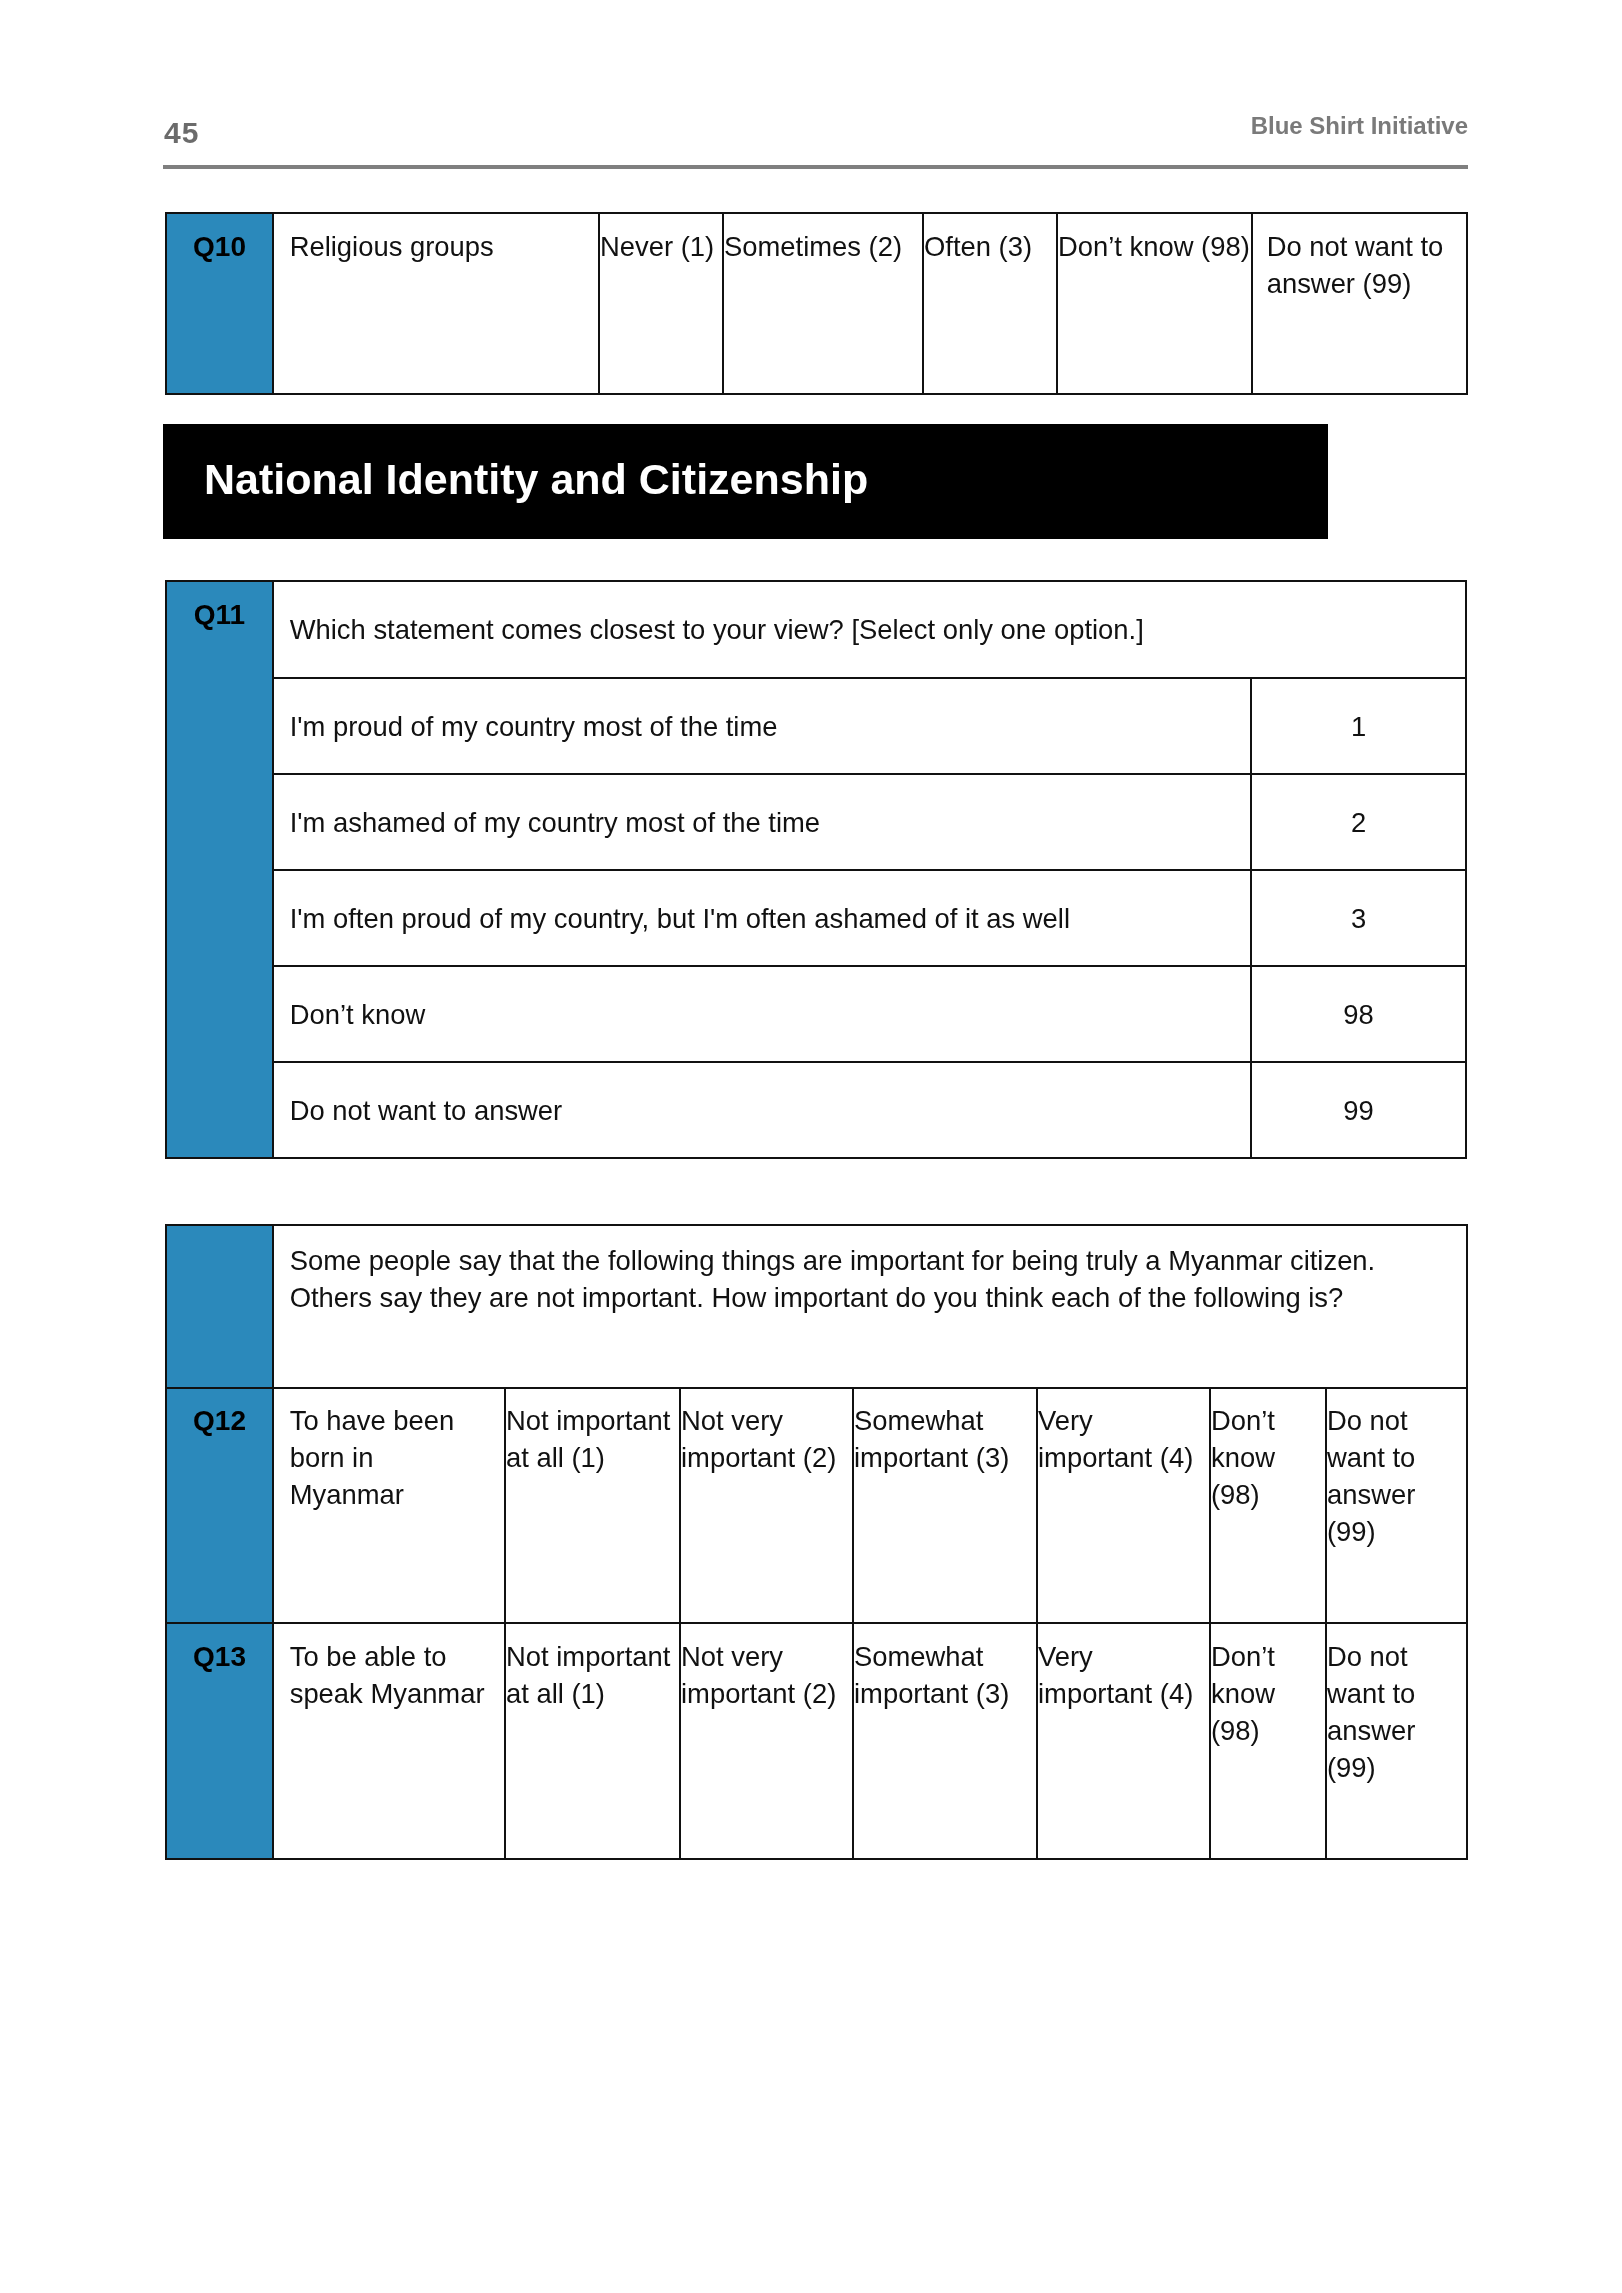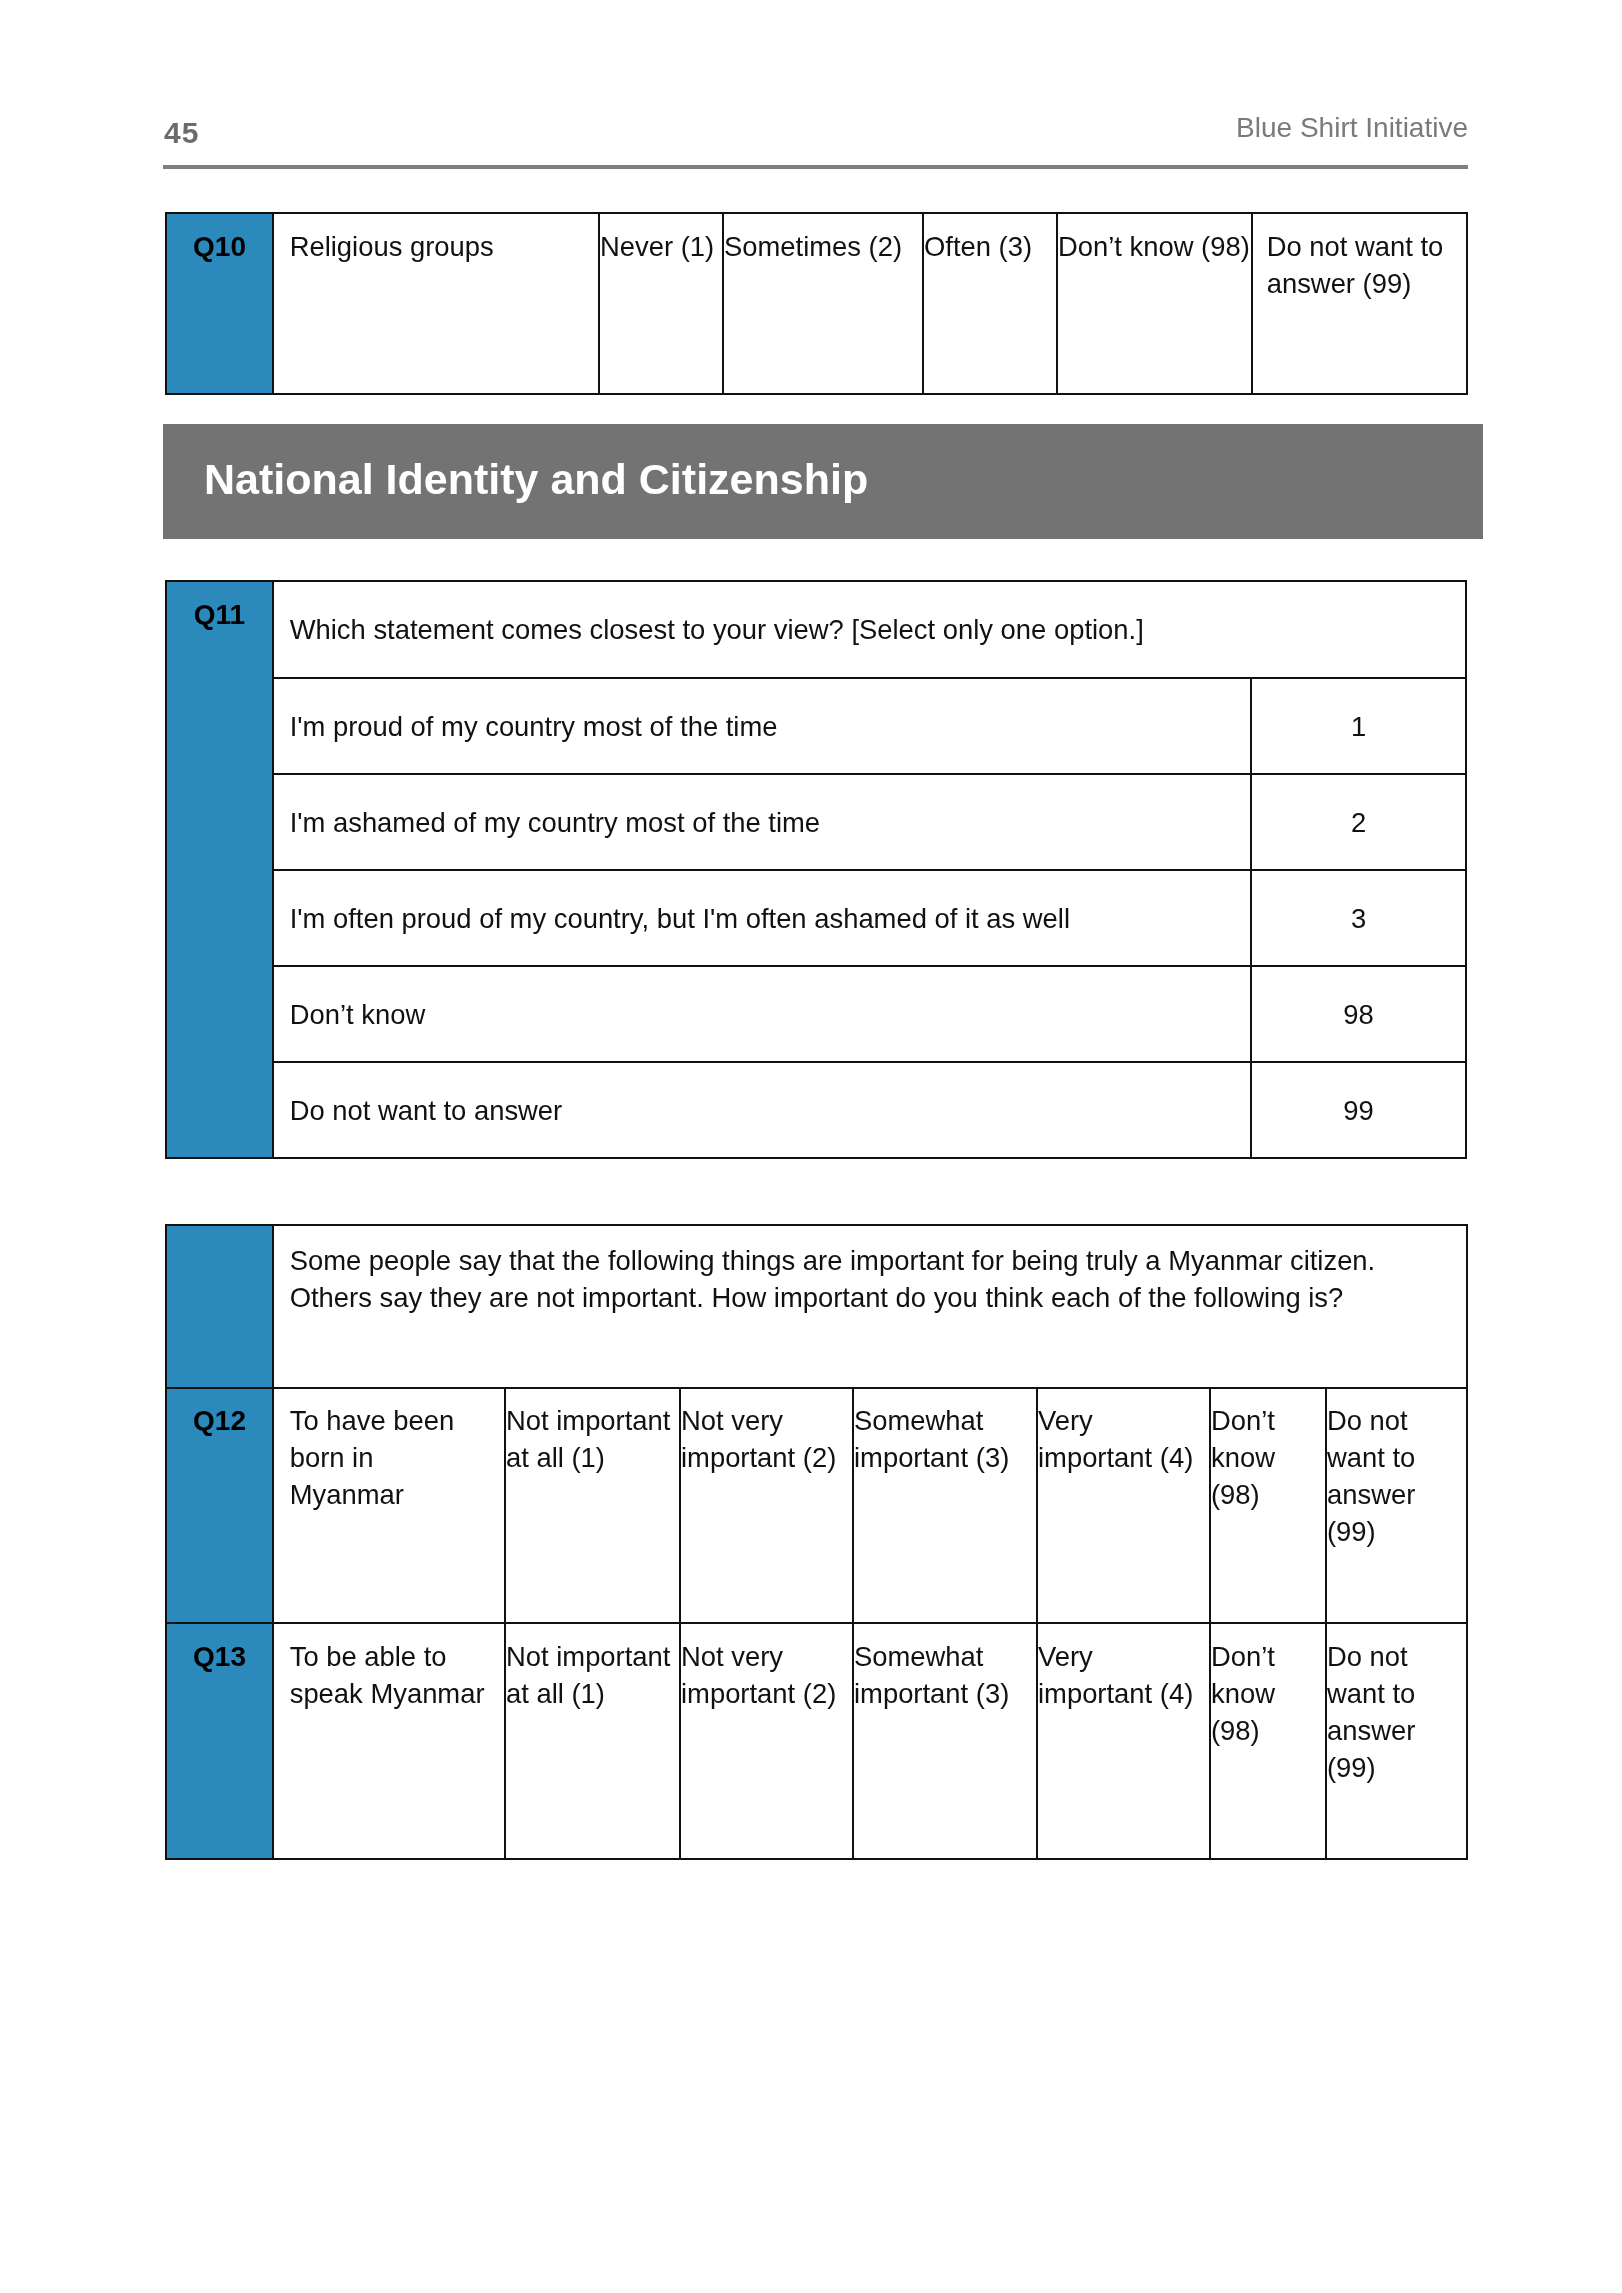--- a/index.html
+++ b/index.html
@@ -1,32 +1,32 @@
 <!DOCTYPE html>
 <html><head>
 <meta charset="utf-8">
 <style>
   html, body { margin: 0; padding: 0; background: #ffffff; }
   body { width: 1622px; height: 2294px; position: relative; font-family: "Liberation Sans", sans-serif; color: #111; }
   .page { position: absolute; left: 163px; top: 0; width: 1305px; }
   .header { position: absolute; top: 112px; left: 0; width: 1305px; height: 39px; }
   .page-num { position: absolute; left: 1px; top: 3.9px; font-size: 30px; font-weight: bold; color: #6b6b6b; letter-spacing: 1px; }
-  .doc-title { position: absolute; right: 0; top: 0; font-size: 28px; color: #7a7a7a; font-weight: normal; margin-left: 20px; }
+  .doc-title { position: absolute; right: 0; top: 0; font-size: 24px; color: #7a7a7a; font-weight: bold; margin-left: 20px; }
   .rule { position: absolute; top: 165px; left: 0; width: 1305px; height: 3.9px; background: #7f7f7f; }
 
   table { border-collapse: collapse; position: absolute; left: 2px; width: 1302px; table-layout: fixed; }
   td { border: 2.9px solid #111; vertical-align: top; font-size: 27.4px; line-height: 37px; padding: 0; }
   td.q { background: #2b89bb; color: #000000; font-weight: bold; font-size: 28px; text-align: center; width: 102px; padding-top: 13.7px; }
   td.txt { padding: 13.7px 15.7px 0 15.7px; }
   td.opt { text-align: left; padding-top: 13.7px; }
 
   #q10 { top: 212px; height: 171px; }
   #q10 td { height: 165px; }
 
-  .banner { position: absolute; top: 424px; left: 0; width: 1320px; height: 115px; background: #737373; }
+  .banner { position: absolute; top: 424px; left: 0; width: 1165px; height: 115px; background: #000000; }
   .banner-title { position: absolute; left: 41px; top: 31px; font-size: 43px; font-weight: bold; color: #fff; }
 
   #q11 { top: 580px; }
   #q11 td.txt, #q11 td.num { height: 94px; vertical-align: middle; padding: 0 15.7px; }
   #q11 tr.head td.txt { height: 95px; border-radius: 10px; }
   #q11 td.num { text-align: center; width: 182px; padding: 0; }
   #q11 td.q { vertical-align: top; }
 
   #q12 { top: 1224px; }
   #q12 td.prompt { height: 145px; padding: 15.7px 15.7px 0 15.7px; line-height: 37px; }

